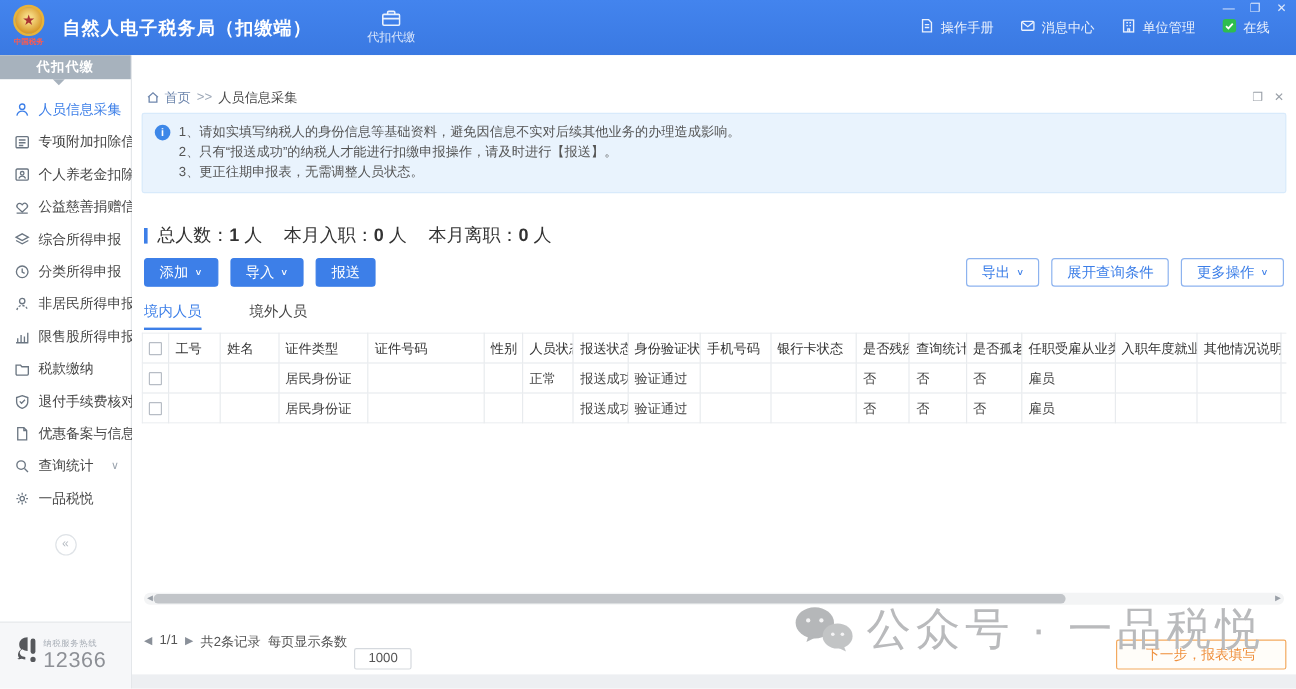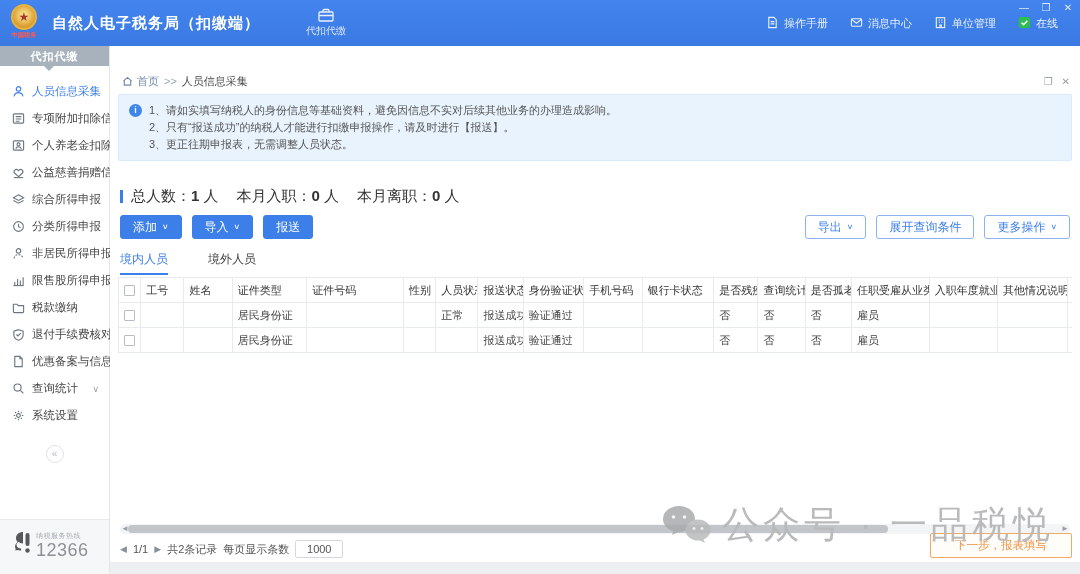--- a/index.html
+++ b/index.html
@@ -75,21 +75,21 @@
   .cb { width:11px; height:11px; border:1px solid #b7bdc5; border-radius:1px; background:#fff; display:inline-block; vertical-align:middle; cursor:pointer; }
   .table-spacer { flex:1; }
 
   .hscroll { height:10px; background:#f3f4f5; border-radius:5px; margin:0 2px; position:relative; flex:0 0 10px; }
   .hscroll .thumb { position:absolute; left:8px; top:1px; height:8px; width:80%; background:#c2c5c9; border-radius:4px; cursor:pointer; }
   .hscroll .arrow { position:absolute; top:0; font-size:8px; color:#9aa0a8; line-height:10px; }
   .hscroll .arrow.l { left:1px; } .hscroll .arrow.r { right:1px; }
 
   .pager { display:flex; align-items:center; gap:6px; font-size:11px; color:#555; margin:6px 2px 4px; flex:0 0 auto; }
   .pager .arr { color:#8a9099; font-size:9px; cursor:pointer; }
-  .pager input { width:48px; height:18px; border:1px solid #d5d9de; border-radius:2px; text-align:center; font-size:11px; color:#555; }
+  .pager input { width:48px; height:18px; border:1px solid #d5d9de; border-radius:2px; text-align:center; font-size:11px; color:#555;margin-top:30px; }
   .next-btn { position:absolute; right:8px; bottom:4px; border:1px solid #f3a95f; color:#ef8f3c; background:#fffdf9; font-size:11.5px; border-radius:2px; padding:4px 24px; cursor:pointer; }
 
   .watermark { position:absolute; right:26px; bottom:24px; display:flex; align-items:center; gap:10px; color:#b9babc; font-size:37px; letter-spacing:4px; pointer-events:none; white-space:nowrap; }
   .watermark svg { opacity:.85; }
 
   .bottom-strip { height:12px; background:#edeff2; flex:0 0 12px; }
 </style>
 </head>
 <body>
 
@@ -264,21 +264,21 @@
             <span>查询统计</span>
             <span class="chev">∨</span>
           </div>
           <div class="side-item">
             <span class="ic">
               <svg width="13" height="13" viewBox="0 0 14 14" fill="none" stroke="currentColor" stroke-width="1.2">
                 <circle cx="7" cy="7" r="2"></circle>
                 <path d="M7 1.8v1.7M7 10.5v1.7M1.8 7h1.7M10.5 7h1.7M3.3 3.3l1.2 1.2M9.5 9.5l1.2 1.2M10.7 3.3 9.5 4.5M4.5 9.5 3.3 10.7"></path>
               </svg>
             </span>
-            <span>系统设置</span>
+            <span>一品税悦</span>
           </div>
         </nav>
       <div class="collapse-btn">«</div>
       <div class="hotline">
         <span>
           <svg width="22" height="26" viewBox="0 0 22 26" fill="#56585c">
               <path d="M13 2c-4 0-7 2.6-7 6 0 1.6.6 3 1.7 4-1.4 1-2.7 2.6-2.7 4.6 0 1 .4 1.9 1 2.6-.8.5-1.5 1-1.5 1s2.3.4 3.6-.2c.9.4 2 .6 3 .6v-2.2c-2.6 0-4.6-1.5-4.6-3.4 0-1.2.8-2.3 2-2.9A7.6 7.6 0 0 0 13 13.4V2z"></path>
               <rect x="15.5" y="3" width="4" height="13" rx="2"></rect>
               <circle cx="17.5" cy="20.5" r="2.2"></circle>
             </svg>

